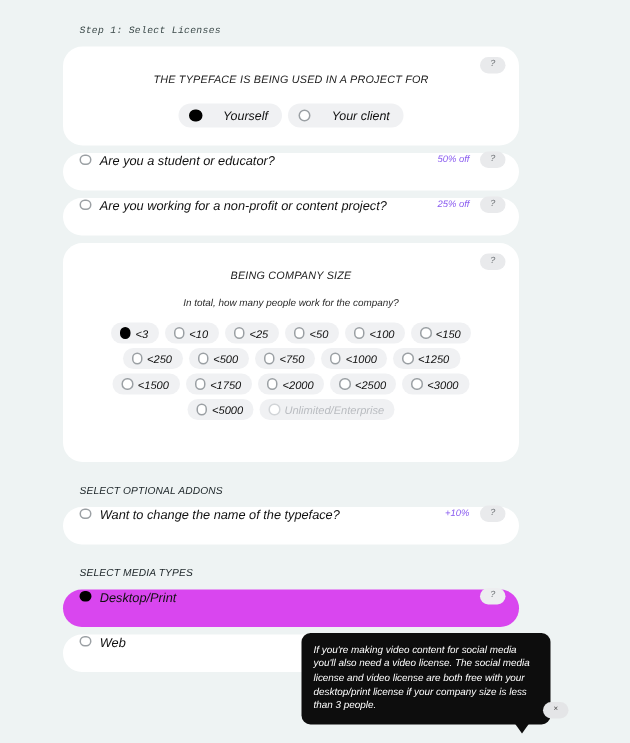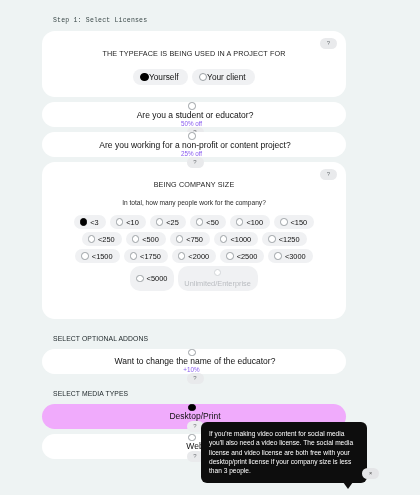--- a/index.html
+++ b/index.html
@@ -2,21 +2,21 @@
 <html><head>
 <meta charset="utf-8">
 <style>
   * { box-sizing: border-box; margin: 0; padding: 0; }
   html, body {
     width: 420px; height: 495px;
     background: #eef3f3;
     font-family: "Liberation Sans", sans-serif;
     overflow: hidden;
   }
-  .page { position: relative; width: 388px; height: 495px; padding: 0 42px; }
+  .page { position: relative; width: 388px; height: 495px; padding: 0 42px; font-style: italic; }
 
   .step-label {
     font-family: "Liberation Mono", monospace;
     font-size: 6.5px;
     color: #3c4a4a;
     letter-spacing: .2px;
     padding: 17px 0 7px 11px;
   }
 
   .card {
@@ -57,31 +57,31 @@
   .help.on-green { background: #edeef0; }
 
   .pill-row {
     display: flex;
     flex-wrap: wrap;
     justify-content: center;
     gap: 4px;
     padding: 9px 12px 12px 12px;
   }
   .pill {
-    display: flex; align-items: center; gap: 0;
+    display: flex; align-items: center; gap: 14px;
     background: #f0f1f3;
     border-radius: 10px;
     padding: 3px 9px 3px 7px;
     font-size: 8.3px;
     color: #111;
     cursor: pointer;
     white-space: nowrap;
   }
   .pill.small { font-size: 7.4px; padding: 2.5px 7px 2.5px 6px; gap: 3px; }
-  .pill.disabled { color: #b9bcc0; cursor: default; flex-direction: column; }
+  .pill.disabled { color: #b9bcc0; cursor: default; }
 
   .radio {
     width: 7.5px; height: 7.5px;
     border: 1px solid #9ba0a4;
     border-radius: 50%;
     flex: none;
     background: #fff;
   }
   .radio.sel { background: #000; border-color: #000; }
   .radio.dim { border-color: #d2d5d8; }
@@ -89,32 +89,31 @@
 
   .row {
     position: relative;
     display: flex; align-items: center;
     background: #fff;
     border-radius: 13px;
     height: 25px;
     padding: 0 9px 16px 11px;
     margin-bottom: 5px;
     cursor: pointer;
-    flex-direction: column;
   }
   .row .radio { margin-right: 6px; }
   .row-label { font-size: 8.5px; color: #111; flex: 1; }
   .discount {
     font-size: 6.3px;
     color: #8a5cf0;
     margin-right: 7px;
     white-space: nowrap;
   }
   .row .help { position: static; }
-  .row.green { background: #f0abfc; }
+  .row.green { background: #d946ef; }
 
   .section-label {
     font-size: 6.8px;
     color: #20292c;
     letter-spacing: .1px;
     padding: 11px 0 7px 11px;
   }
 
   .tooltip {
     position: absolute;
@@ -275,21 +274,21 @@
       <div class="pill small disabled">
           <span class="radio dim"></span>
           <span>Unlimited/Enterprise</span>
         </div>
     </div>
   </div>
 
   <div class="section-label">SELECT OPTIONAL ADDONS</div>
   <div class="row">
     <span class="radio"></span>
-    <span class="row-label">Want to change the name of the educator?</span>
+    <span class="row-label">Want to change the name of the typeface?</span>
     <span class="discount">+10%</span>
     <span class="help">?</span>
   </div>
 
   <div class="section-label">SELECT MEDIA TYPES</div>
   <div class="row green">
     <span class="radio sel"></span>
     <span class="row-label">Desktop/Print</span>
     <span class="help on-green">?</span>
   </div>

